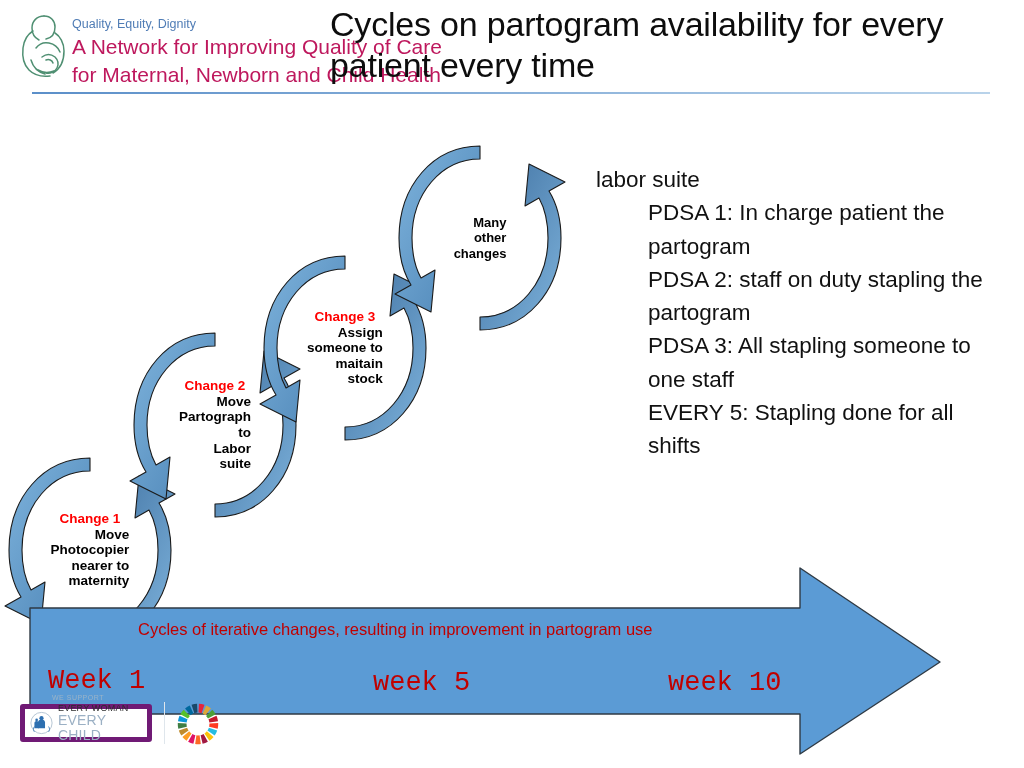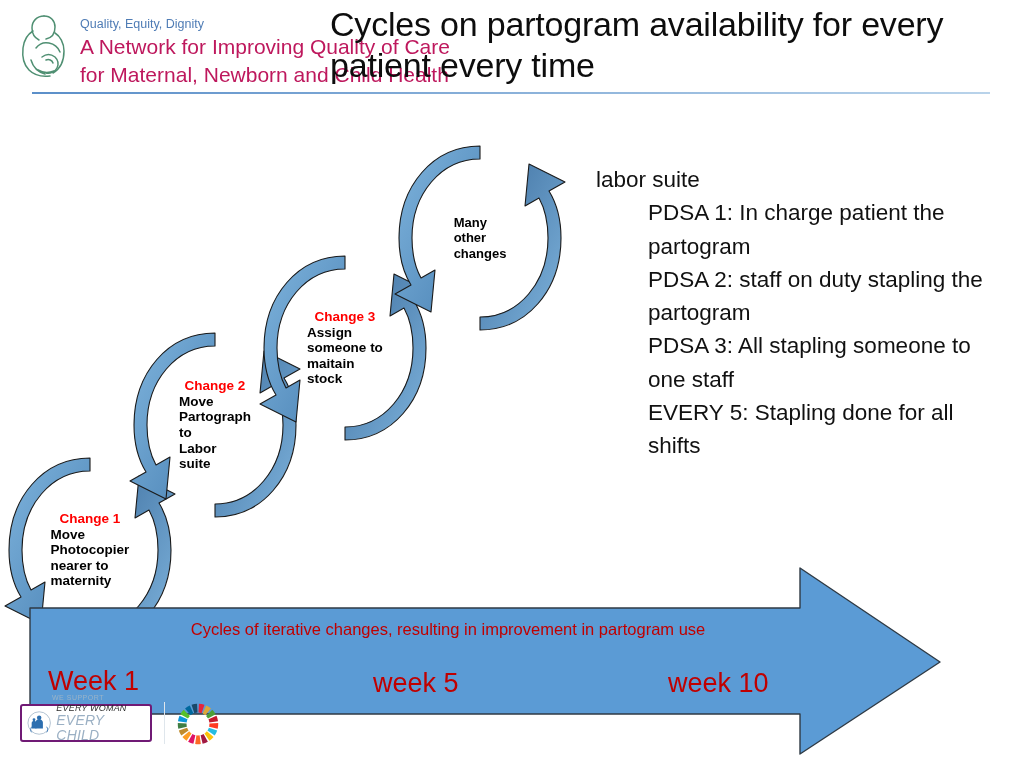--- a/index.html
+++ b/index.html
@@ -6,21 +6,21 @@
   html,body{margin:0;padding:0;}
   body{
     width:1024px;height:768px;position:relative;overflow:hidden;
     background:#ffffff;
     font-family:"Liberation Sans", sans-serif;
     color:#000;
   }
   .slide{position:absolute;inset:0;}
 
   
-  .brand{position:absolute;left:14px;top:8px;display:flex;align-items:flex-start;gap:8px;}
+  .brand{position:absolute;left:14px;top:8px;display:flex;align-items:flex-start;}
   .brand-logo{width:58px;height:74px;flex:0 0 auto;}
   .brand-text{padding-top:8px;}
   .brand-tag{font-size:12.5px;color:#4f7cb5;line-height:1.35;white-space:nowrap;}
   .brand-l1,.brand-l2{font-size:21px;color:#be185d;line-height:1.32;white-space:nowrap;}
 
   .slide-title{
     position:absolute;left:330px;top:4px;width:680px;
     font-size:34px;line-height:1.22;color:#0d0d0d;font-weight:400;
     letter-spacing:-0.2px;
   }
@@ -29,21 +29,21 @@
     background:linear-gradient(to right,#5b8fc9,#b9d3ea);
   }
 
   
   .cycles{position:absolute;left:0;top:130px;width:600px;height:500px;}
   .cycle{position:absolute;width:190px;height:200px;}
   .cycle svg{position:absolute;left:0;top:0;width:100%;height:100%;overflow:visible;}
   .cycle-label{
     position:absolute;left:0;top:0;width:100%;height:100%;
     display:flex;flex-direction:column;align-items:center;justify-content:center;
-    text-align:left;line-height:1.16;pointer-events:none;
+    text-align:right;line-height:1.16;pointer-events:none;
   }
   .cycle-head{color:#ff0000;font-weight:bold;font-size:13.5px;}
   .cycle-body{color:#000;font-weight:bold;font-size:13.5px;white-space:pre-line;}
   .cycle-body.plain{font-size:13px;}
 
   
   #cycle-1{left:-5px;top:320px;}
   #cycle-2{left:120px;top:195px;}
   #cycle-3{left:250px;top:118px;}
   #cycle-4{left:385px;top:8px;}
@@ -54,37 +54,37 @@
     font-size:22.5px;line-height:1.48;color:#111;
   }
   .notes .lvl1{margin:0;}
   .notes .lvl2{margin:0;padding-left:52px;}
 
   
   .banner{position:absolute;left:28px;top:566px;width:940px;height:190px;}
   .banner svg{position:absolute;left:0;top:0;}
   .banner-caption{
     position:absolute;left:110px;top:54px;width:620px;
-    text-align:center;color:#c00000;font-size:16.5px;white-space:nowrap;
+    text-align:left;color:#c00000;font-size:16.5px;white-space:nowrap;
   }
   .weeks{position:absolute;left:0;top:96px;width:800px;height:44px;}
   .week{
-    position:absolute;color:#c00000;font-family:Liberation Sans, sans-serif;
+    position:absolute;color:#c00000;font-family:Liberation Mono, monospace;
     font-size:27px;line-height:1;
   }
   #week-1{left:20px;top:6px;}
   #week-5{left:345px;top:8px;}
   #week-10{left:640px;top:8px;}
 
   
   .footer{position:absolute;left:8px;top:694px;width:230px;height:70px;}
   .ewec{
     position:absolute;left:12px;top:10px;width:132px;height:38px;
-    border:2px solid #701a75;border-radius:3px;background:#fff;
-    display:flex;align-items:center;gap:5px;padding:0 5px;box-sizing:border-box;font-style:italic;
+    border:5px solid #701a75;border-radius:3px;background:#fff;
+    display:flex;align-items:center;gap:5px;padding:0 5px;box-sizing:border-box;
   }
   .ewec-text{line-height:1.05;}
   .ewec-l1{font-size:9px;color:#2b2b2b;letter-spacing:.2px;}
   .ewec-l2{font-size:14px;color:#9bb0c4;letter-spacing:.2px;}
   .we-support{
     position:absolute;left:44px;top:0px;font-size:7px;color:#9ab3c8;letter-spacing:.5px;
   }
   .sdg{position:absolute;left:168px;top:8px;width:44px;height:44px;}
   .foot-div{position:absolute;left:156px;top:8px;width:1px;height:42px;background:#dfe6ec;}
 </style>

